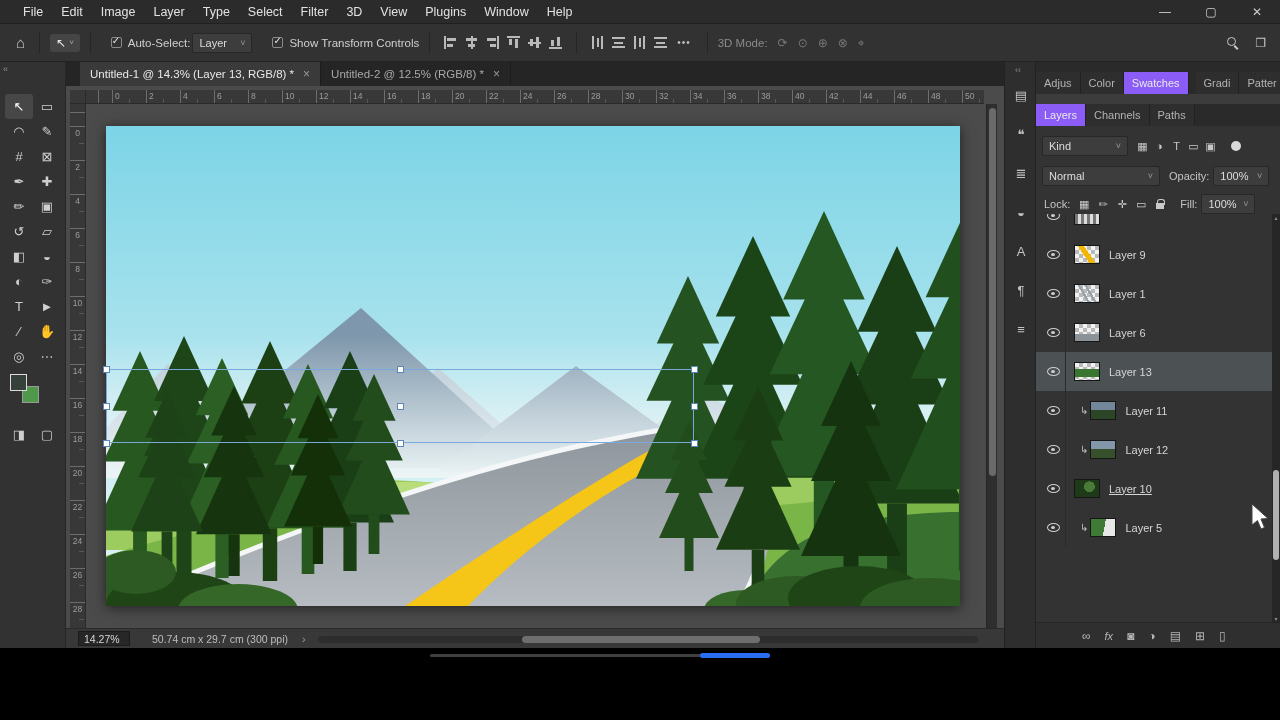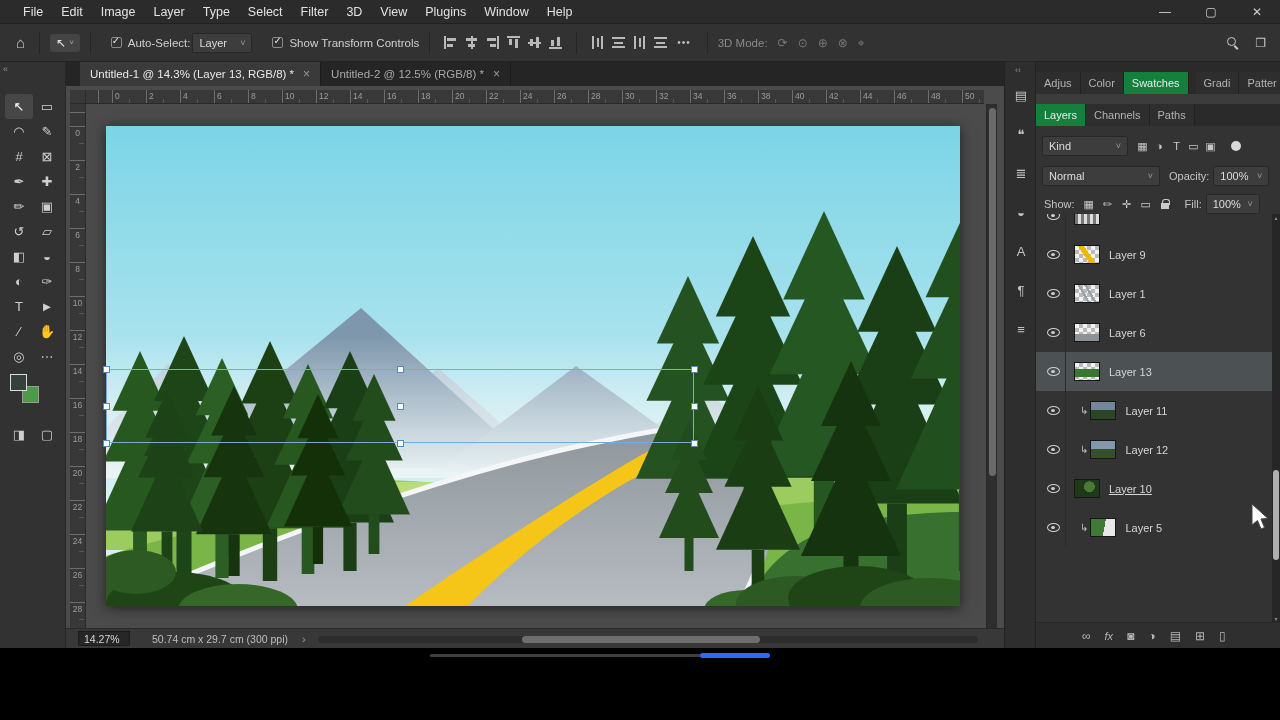--- a/index.html
+++ b/index.html
@@ -94,21 +94,21 @@
   #dock-collapse{position:absolute;left:10px;top:3px;font-size:9px;color:#909090}
   #dock-icons{position:absolute;left:0;top:22px;width:32px;display:flex;flex-direction:column;align-items:center;gap:17px}
   .dock-icon{width:24px;height:22px;display:flex;align-items:center;justify-content:center;font-size:13px;color:#c2c2c2}
 
   
   #rightpanel{position:absolute;left:1036px;top:62px;width:244px;height:586px;background:#2a2a2a}
   #ptab-row1,#ptab-row2{position:absolute;left:0;display:flex;height:22px}
   #ptab-row1{top:10px}
   #ptab-row2{top:42px}
   .ptab{padding:0 8px;line-height:22px;font-size:11px;color:#b2b2b2;background:#2e2e2e;border-right:1px solid #222}
-  .ptab.active{background:#15803d;color:#eaeaea}
+  .ptab.active{background:#8b5cf6;color:#eaeaea}
   .ptab-gap{width:7px;background:transparent;border:none}
   #swatch-sliver{position:absolute;left:0;top:32px;width:244px;height:10px;background:#3c3c3c}
   #panel-body{position:absolute;left:0;top:64px;width:244px;height:496px;background:#333333}
   #filter-row{position:absolute;left:0;top:72px;width:244px;height:24px;display:flex;align-items:center}
   #kind-dd{width:86px;margin-left:6px}
   #filter-icons{display:flex;margin-left:6px}
   .f-ico{width:17px;text-align:center;font-size:11px;color:#c6c6c6}
   #filter-toggle{width:10px;height:10px;border-radius:50%;margin-left:12px;flex:none}
   #blend-row{position:absolute;left:0;top:102px;width:244px;height:24px;display:flex;align-items:center;font-size:11px}
   #blend-dd{width:118px;margin-left:6px}
@@ -485,21 +485,21 @@
       <span id="blend-dd" class="dd">
         <span>Normal</span>
       </span>
       <span class="opt-label">Opacity:</span>
       <span id="opacity-dd" class="dd">
         <span>100%</span>
       </span>
     </div>
 
     <div id="lock-row">
-      <span class="lbl">Show:</span>
+      <span class="lbl">Lock:</span>
       <span id="lock-icons">
           <span class="lock-ico">▦</span>
           <span class="lock-ico">✏</span>
           <span class="lock-ico">✛</span>
           <span class="lock-ico">▭</span>
           <span class="lock-ico"><span class="padlock"></span></span>
         </span>
       <span class="lbl2">Fill:</span>
       <span id="fill-dd" class="dd">
         <span>100%</span>

